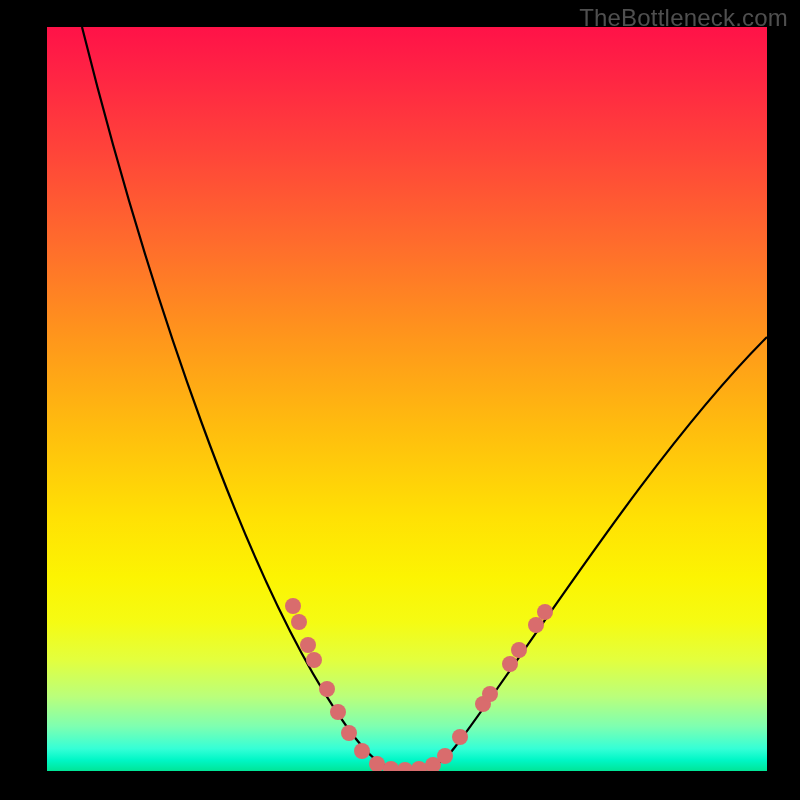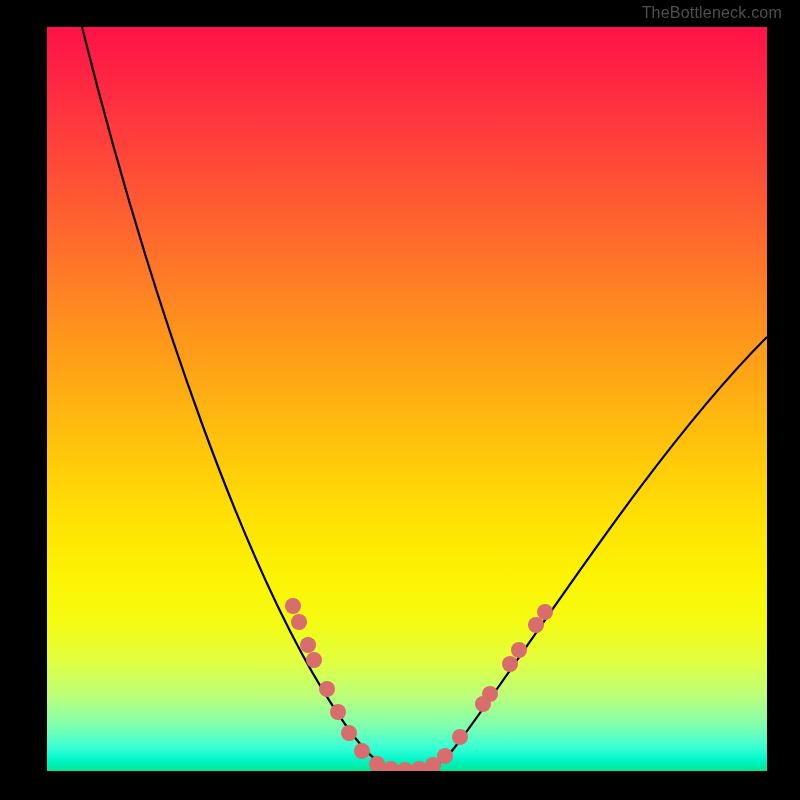--- a/index.html
+++ b/index.html
@@ -13,23 +13,23 @@
   }
   .stage {
     position: relative;
     width: 800px;
     height: 800px;
     background: #000;
   }
   .watermark {
     position: absolute;
     top: 4px;
-    right: 18px;
+    right: 12px;
     color: #4f4f4f;
-    font-size: 16px;
+    font-size: 24px;
     font-weight: 400;
     letter-spacing: 0.2px;
   }
   .plot {
     position: absolute;
     left: 47px;
     top: 27px;
     width: 720px;
     height: 744px;
     overflow: hidden;

